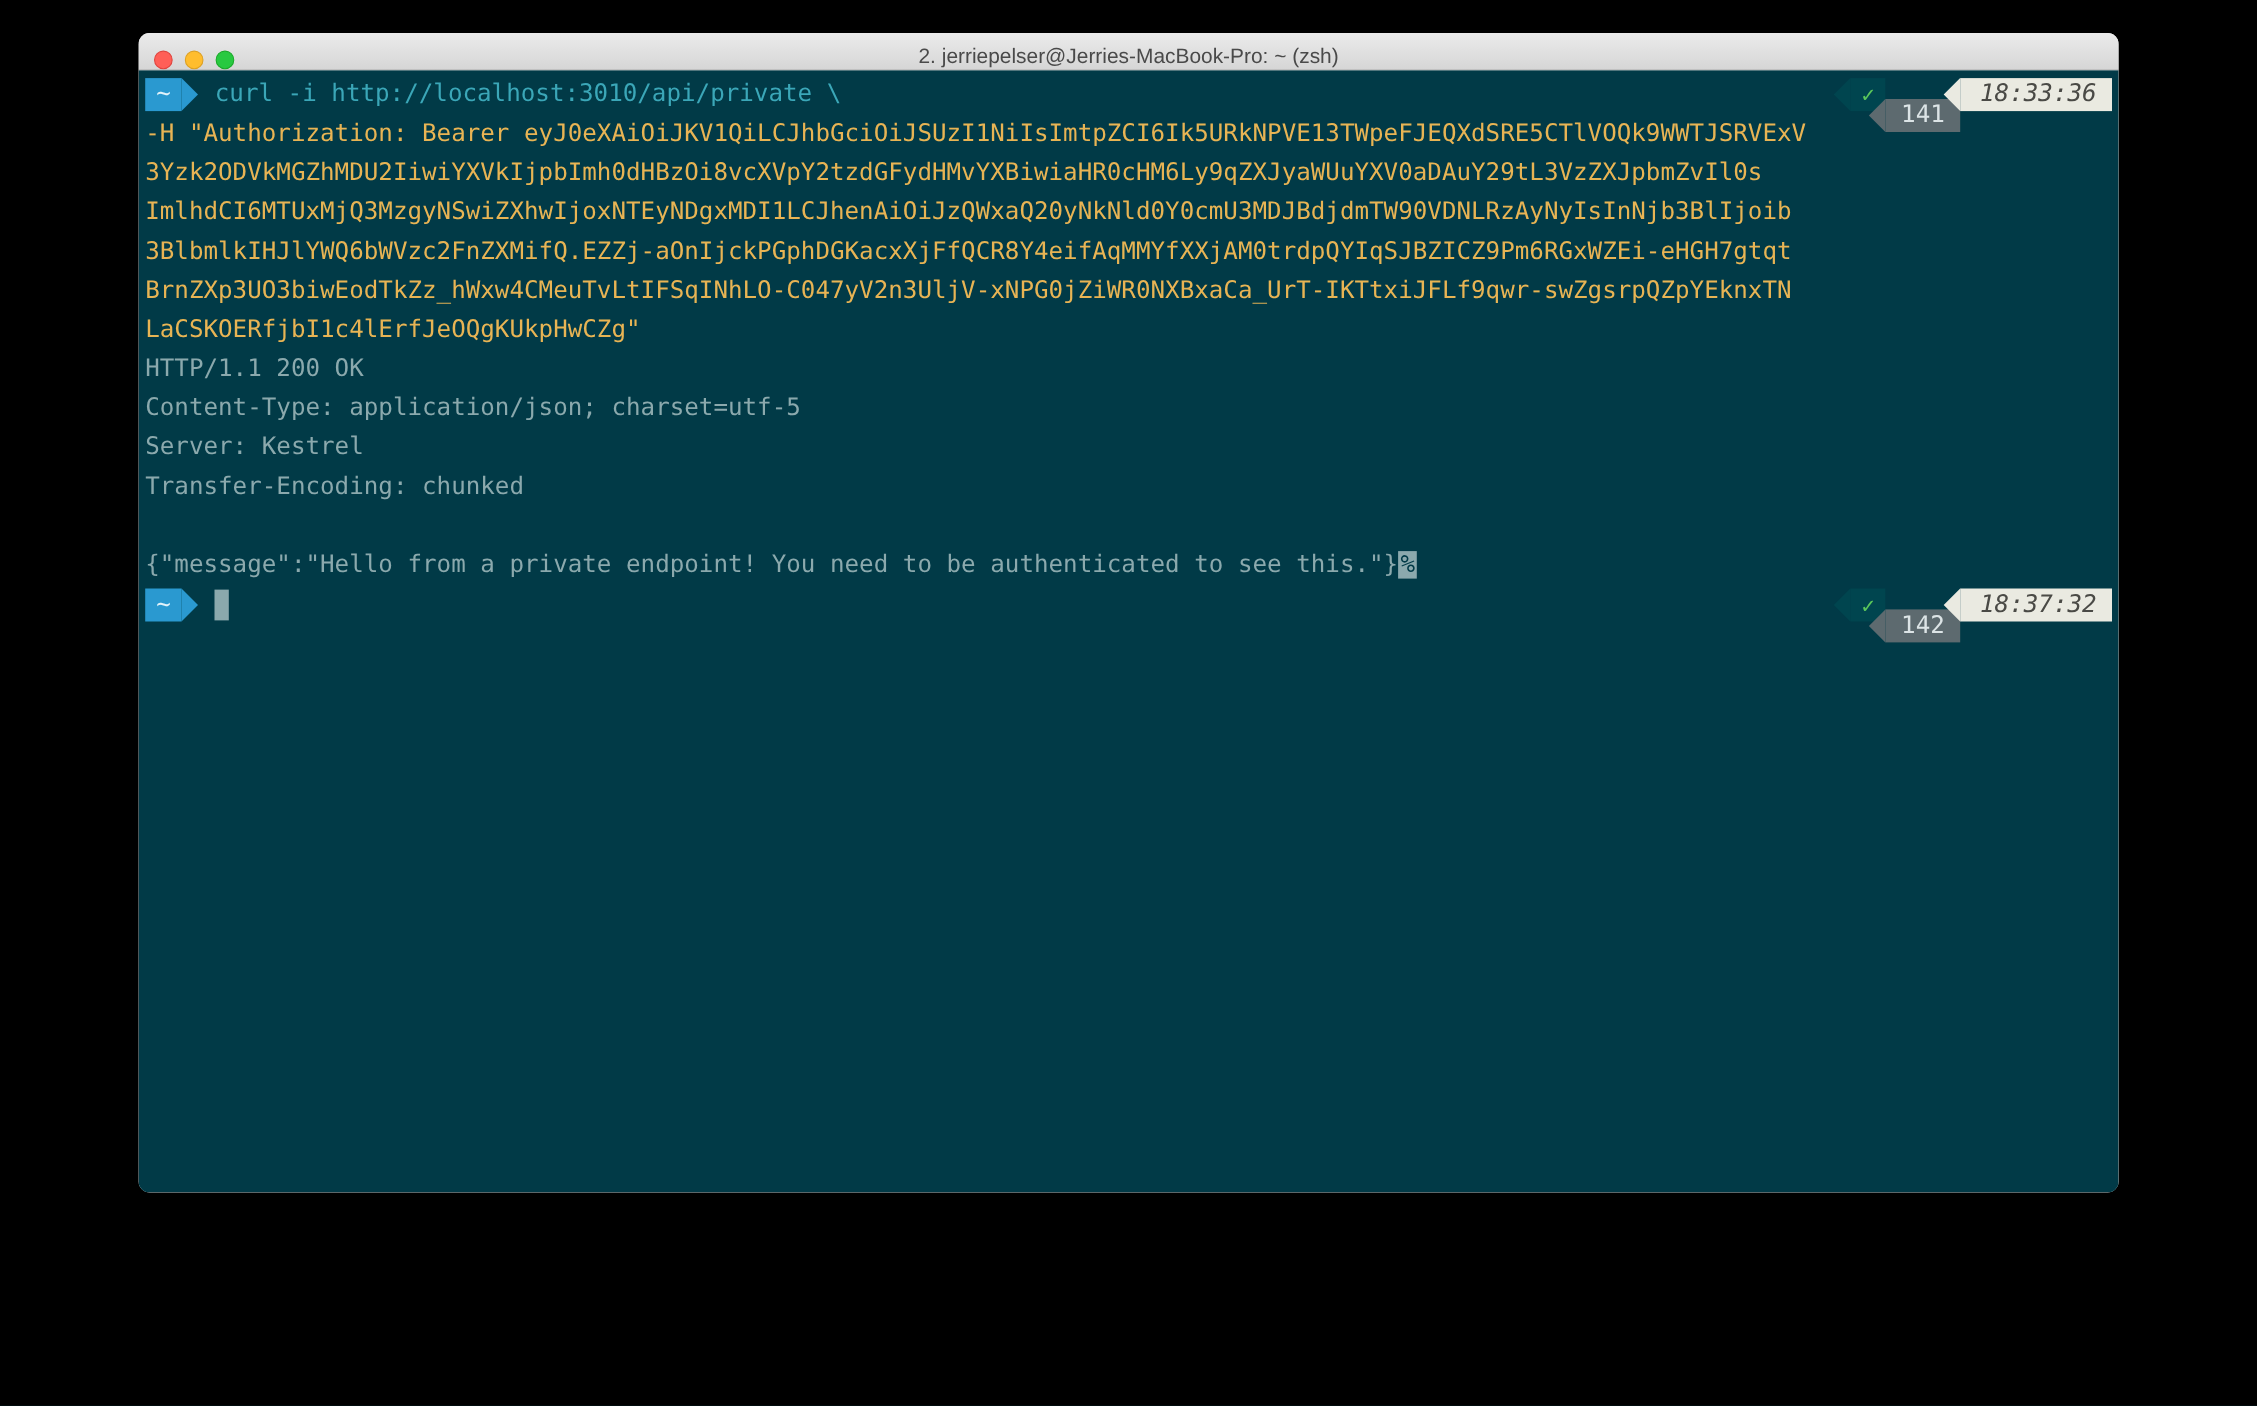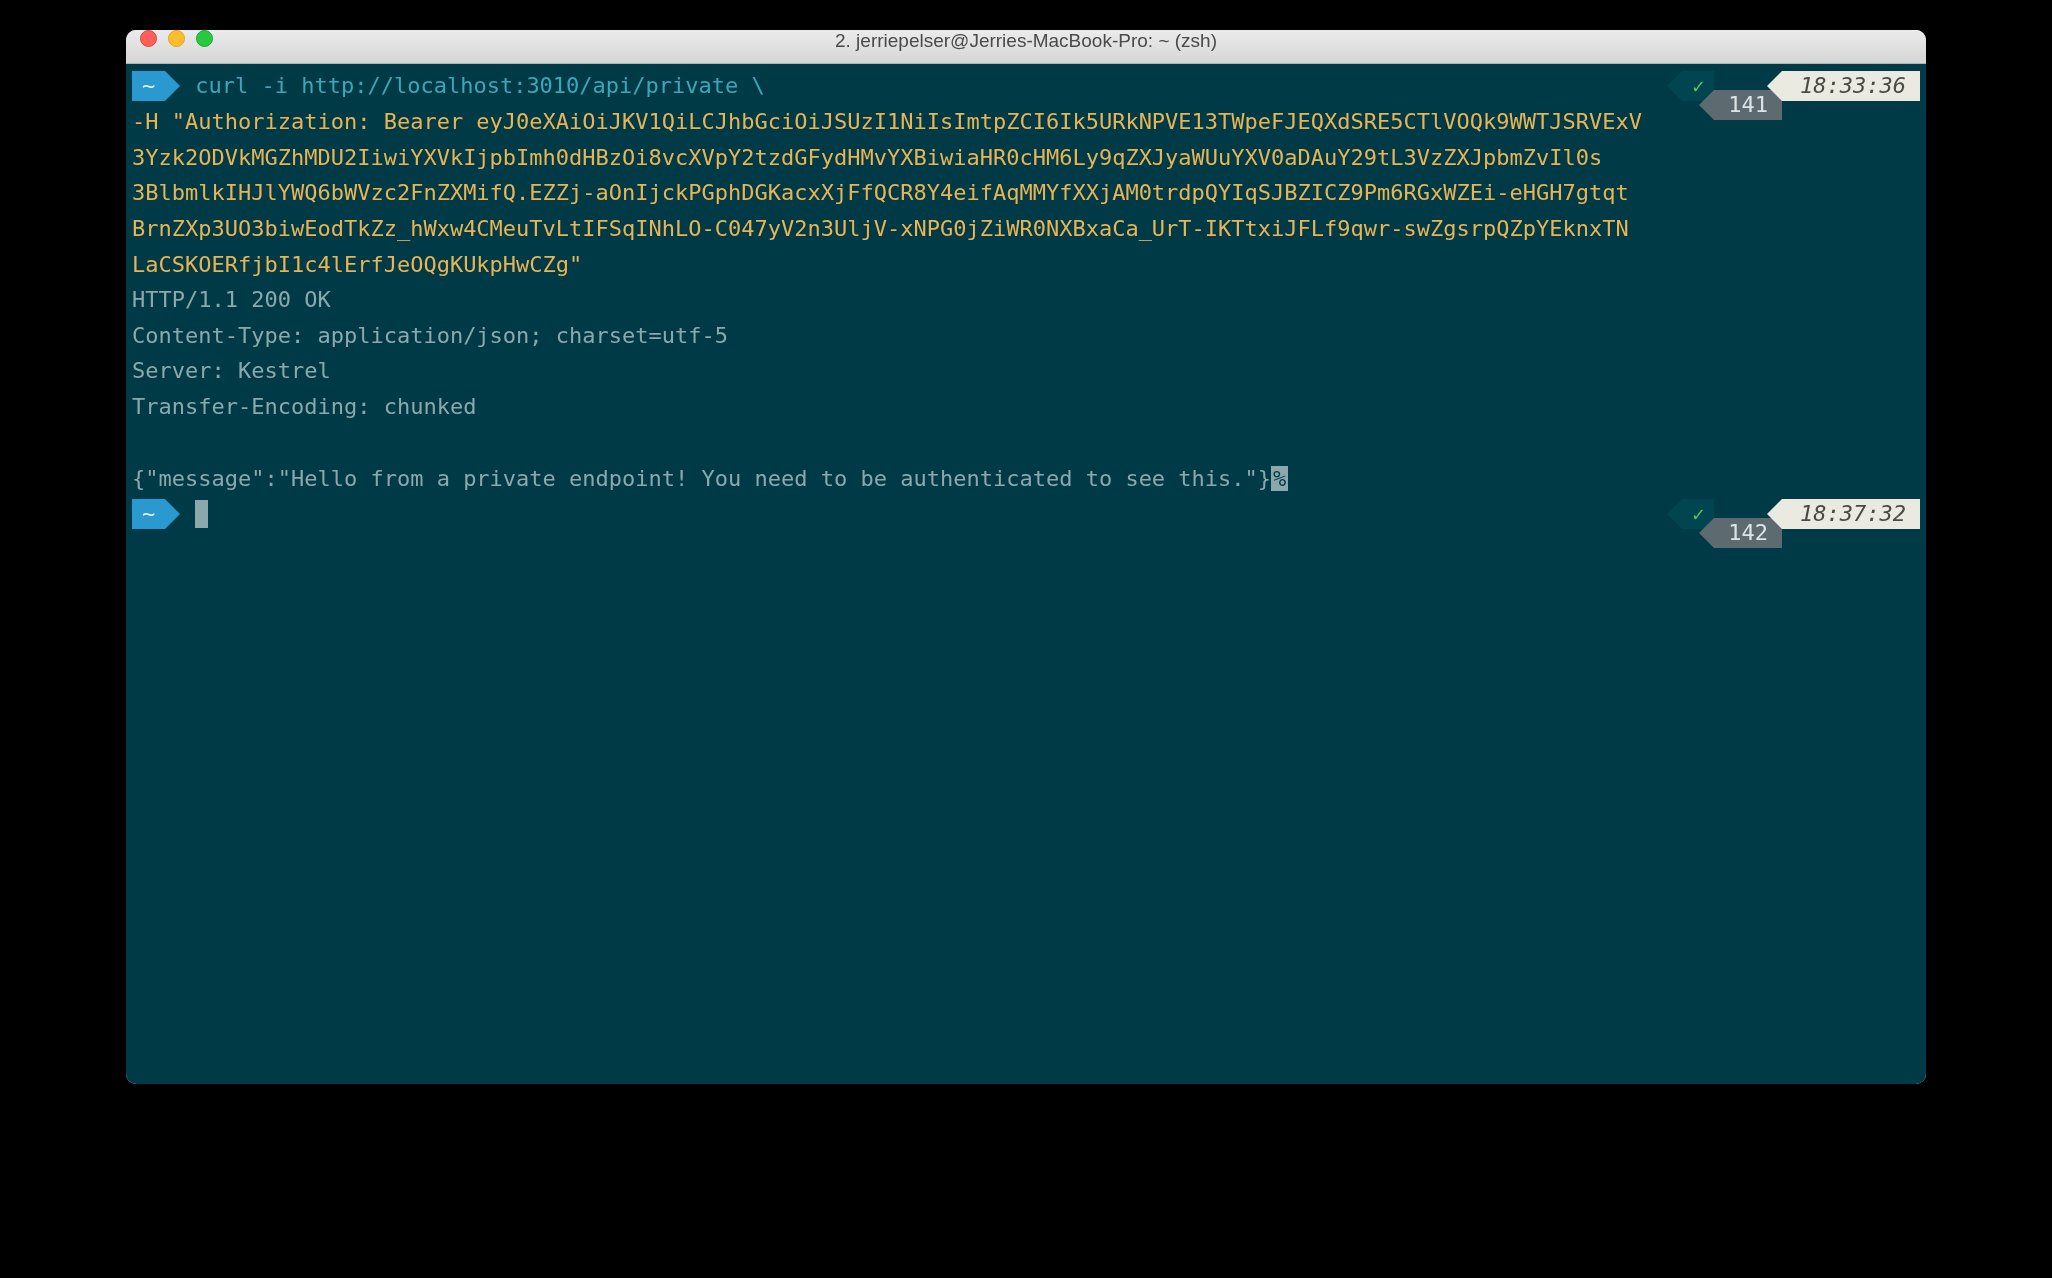--- a/index.html
+++ b/index.html
@@ -24,21 +24,21 @@
       background: #e8e8e8;
       border-radius: 10px;
       overflow: hidden;
       box-shadow: 0 20px 60px rgba(0,0,0,0.5);
     }
     
     .title-bar {
       background: linear-gradient(#ebebeb, #d6d6d6);
       height: 34px;
       display: flex;
-      align-items: flex-start;
+      align-items: flex-end;
       padding: 0 14px;
       position: relative;
       border-bottom: 1px solid #b2b2b2;
     }
     
     .traffic-lights {
       display: flex;
       gap: 11px;
     }
     
@@ -237,20 +237,21 @@
       </div>
       <div class="prompt-right">
         <span class="check-segment check-bg">✓</span>
         <span class="count-segment">141</span>
         <span class="time-segment">18:33:36</span>
       </div>
     </div>
 
     <div class="token-line">-H "Authorization: Bearer eyJ0eXAiOiJKV1QiLCJhbGciOiJSUzI1NiIsImtpZCI6Ik5URkNPVE13TWpeFJEQXdSRE5CTlVOQk9WWTJSRVExV</div>
     <div class="token-line">3Yzk2ODVkMGZhMDU2IiwiYXVkIjpbImh0dHBzOi8vcXVpY2tzdGFydHMvYXBiwiaHR0cHM6Ly9qZXJyaWUuYXV0aDAuY29tL3VzZXJpbmZvIl0s</div>
+    <div class="token-line">ImlhdCI6MTUxMjQ3MzgyNSwiZXhwIjoxNTEyNDgxMDI1LCJhenAiOiJzQWxaQ20yNkNld0Y0cmU3MDJBdjdmTW90VDNLRzAyNyIsInNjb3BlIjoib</div>
     <div class="token-line">3BlbmlkIHJlYWQ6bWVzc2FnZXMifQ.EZZj-aOnIjckPGphDGKacxXjFfQCR8Y4eifAqMMYfXXjAM0trdpQYIqSJBZICZ9Pm6RGxWZEi-eHGH7gtqt</div>
     <div class="token-line">BrnZXp3UO3biwEodTkZz_hWxw4CMeuTvLtIFSqINhLO-C047yV2n3UljV-xNPG0jZiWR0NXBxaCa_UrT-IKTtxiJFLf9qwr-swZgsrpQZpYEknxTN</div>
     <div class="token-line">LaCSKOERfjbI1c4lErfJeOQgKUkpHwCZg"</div>
 
     <div class="response-line">HTTP/1.1 200 OK</div>
     <div class="response-line">Content-Type: application/json; charset=utf-5</div>
     <div class="response-line">Server: Kestrel</div>
     <div class="response-line">Transfer-Encoding: chunked</div>
 
     <div class="empty-line"></div>

